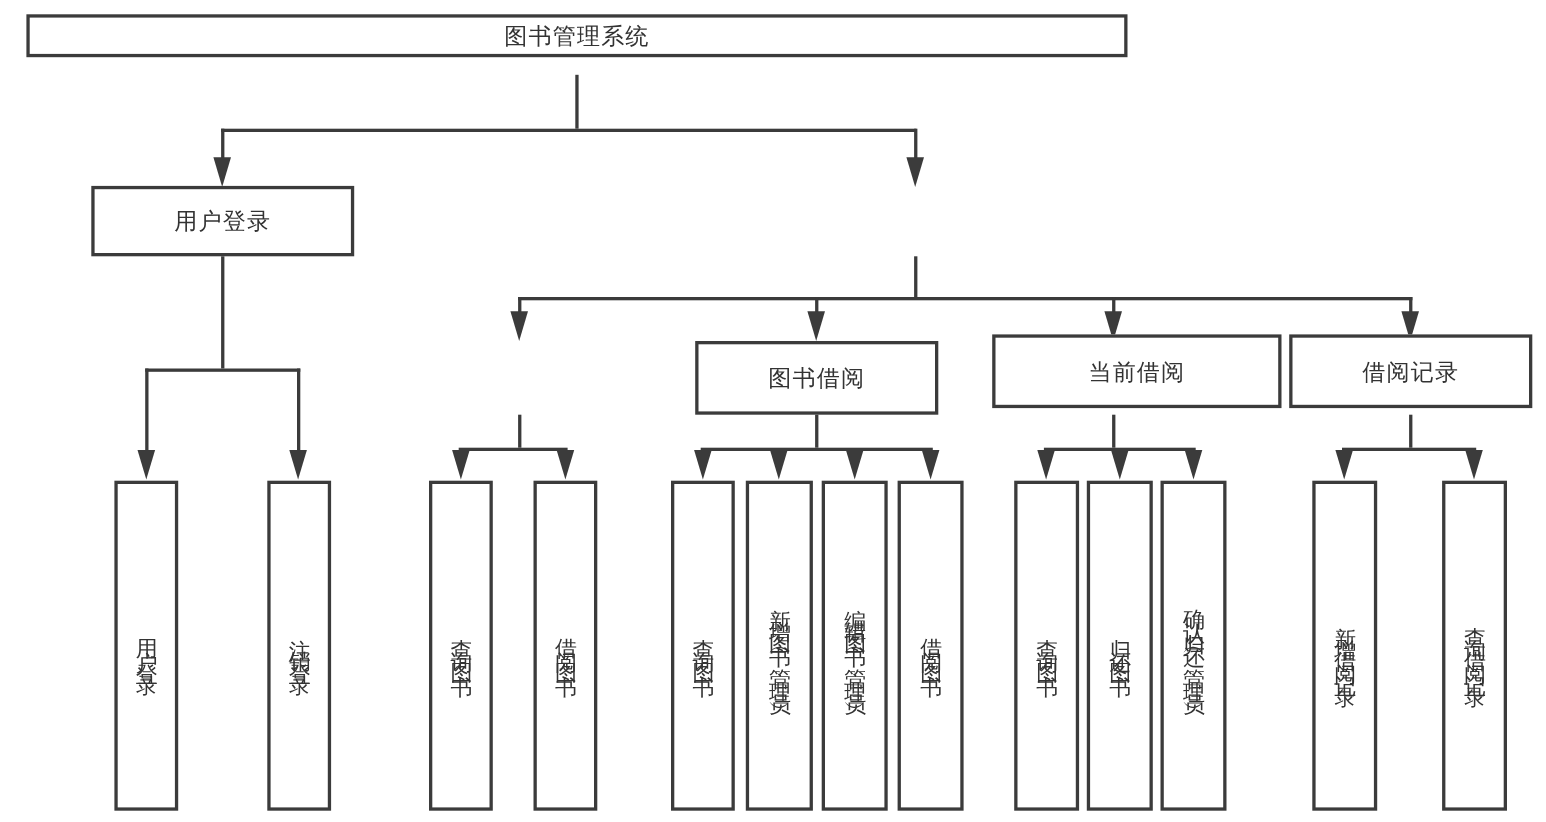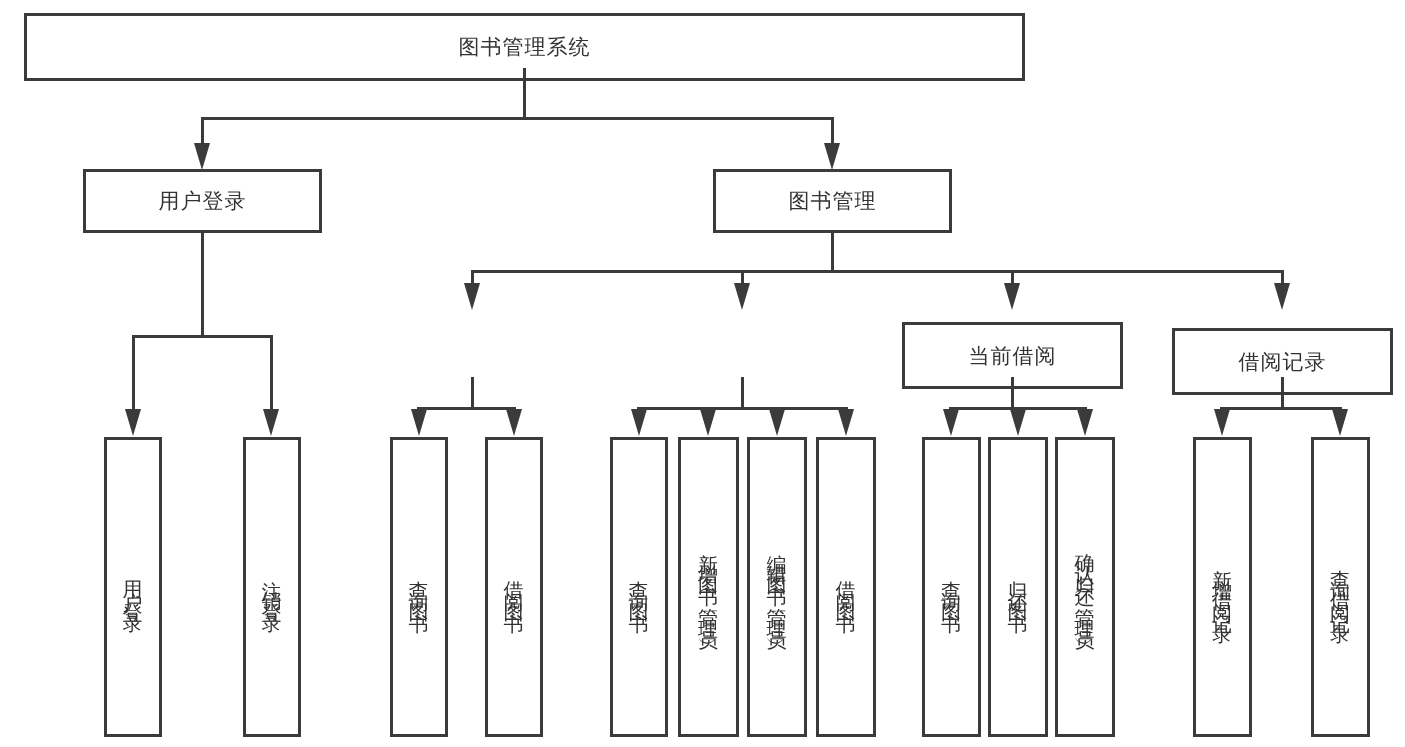--- a/index.html
+++ b/index.html
@@ -28,52 +28,52 @@
     position:absolute; left:1186px; top:714px; width:212px;
     font-size:18px; color:#a6a6a6; text-align:right; white-space:nowrap;
     text-shadow:3px 1px 0 rgba(252,85,49,0.45);
   }
 </style>
 </head>
 <body>
 
 <div class="canvas">
 
-  <div class="box h" style="left:24px; top:13px; width:1001px; height:68px;">图书管理系统</div>
+  <div class="box h" style="left:24px; top:13px; width:1001px; height:39px;">图书管理系统</div>
 
   <div class="line" style="left:523px; top:68px;  width:3px;  height:49px;"></div>
   <div class="line" style="left:201px; top:117px; width:632px; height:3px;"></div>
   <div class="line" style="left:201px; top:117px; width:3px;  height:28px;"></div>
   <div class="line" style="left:831px; top:117px; width:3px;  height:28px;"></div>
   <div class="arrow" style="left:194px; top:143px;"></div>
   <div class="arrow" style="left:824px; top:143px;"></div>
 
   <div class="box h" style="left:83px;  top:169px; width:239px; height:64px;">用户登录</div>
-  <div class="box h" style="left:713px; top:169px; width:239px; height:64px;">图书管理</div>
 
   <div class="line" style="left:201px; top:233px; width:3px;   height:102px;"></div>
   <div class="line" style="left:132px; top:335px; width:141px; height:3px;"></div>
   <div class="line" style="left:132px; top:335px; width:3px;   height:75px;"></div>
   <div class="line" style="left:270px; top:335px; width:3px;   height:75px;"></div>
   <div class="arrow" style="left:125px; top:409px;"></div>
   <div class="arrow" style="left:263px; top:409px;"></div>
 
   <div class="line" style="left:831px;  top:233px; width:3px;   height:37px;"></div>
   <div class="line" style="left:471px;  top:270px; width:813px; height:3px;"></div>
   <div class="line" style="left:471px;  top:270px; width:3px;   height:14px;"></div>
   <div class="line" style="left:741px;  top:270px; width:3px;   height:14px;"></div>
   <div class="line" style="left:1011px; top:270px; width:3px;   height:14px;"></div>
   <div class="line" style="left:1281px; top:270px; width:3px;   height:14px;"></div>
   <div class="arrow" style="left:464px;  top:283px;"></div>
   <div class="arrow" style="left:734px;  top:283px;"></div>
   <div class="arrow" style="left:1004px; top:283px;"></div>
   <div class="arrow" style="left:1274px; top:283px;"></div>
 
-  <div class="box h" style="left:902px;  top:322px; width:221px; height:67px;">当前借阅</div>
-  <div class="box h" style="left:1172px; top:328px; width:221px; height:67px;">借阅记录</div>
+  <div class="box h" style="left:632px;  top:310px; width:221px; height:67px;">图书借阅</div>
+  <div class="box h" style="left:902px;  top:304px; width:263px; height:67px;">当前借阅</div>
+  <div class="box h" style="left:1172px; top:304px; width:221px; height:67px;">借阅记录</div>
 
   <div class="line" style="left:471px; top:377px; width:3px;  height:30px;"></div>
   <div class="line" style="left:417px; top:407px; width:99px; height:3px;"></div>
   <div class="arrow" style="left:411px; top:409px;"></div>
   <div class="arrow" style="left:506px; top:409px;"></div>
 
   <div class="line" style="left:741px; top:377px; width:3px;   height:30px;"></div>
   <div class="line" style="left:637px; top:407px; width:211px; height:3px;"></div>
   <div class="arrow" style="left:631px; top:409px;"></div>
   <div class="arrow" style="left:700px; top:409px;"></div>

